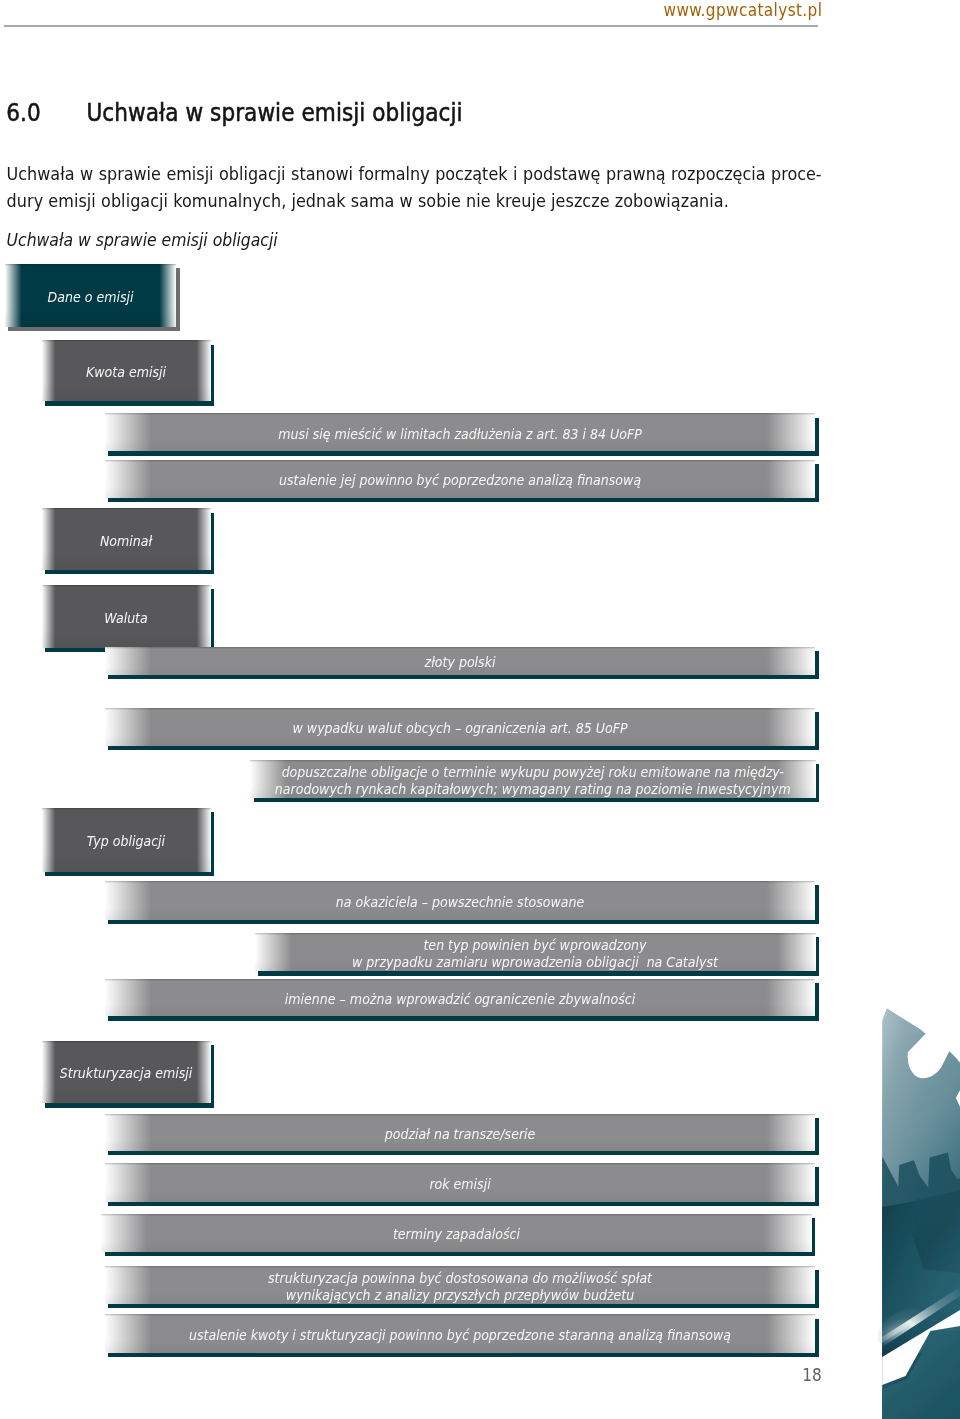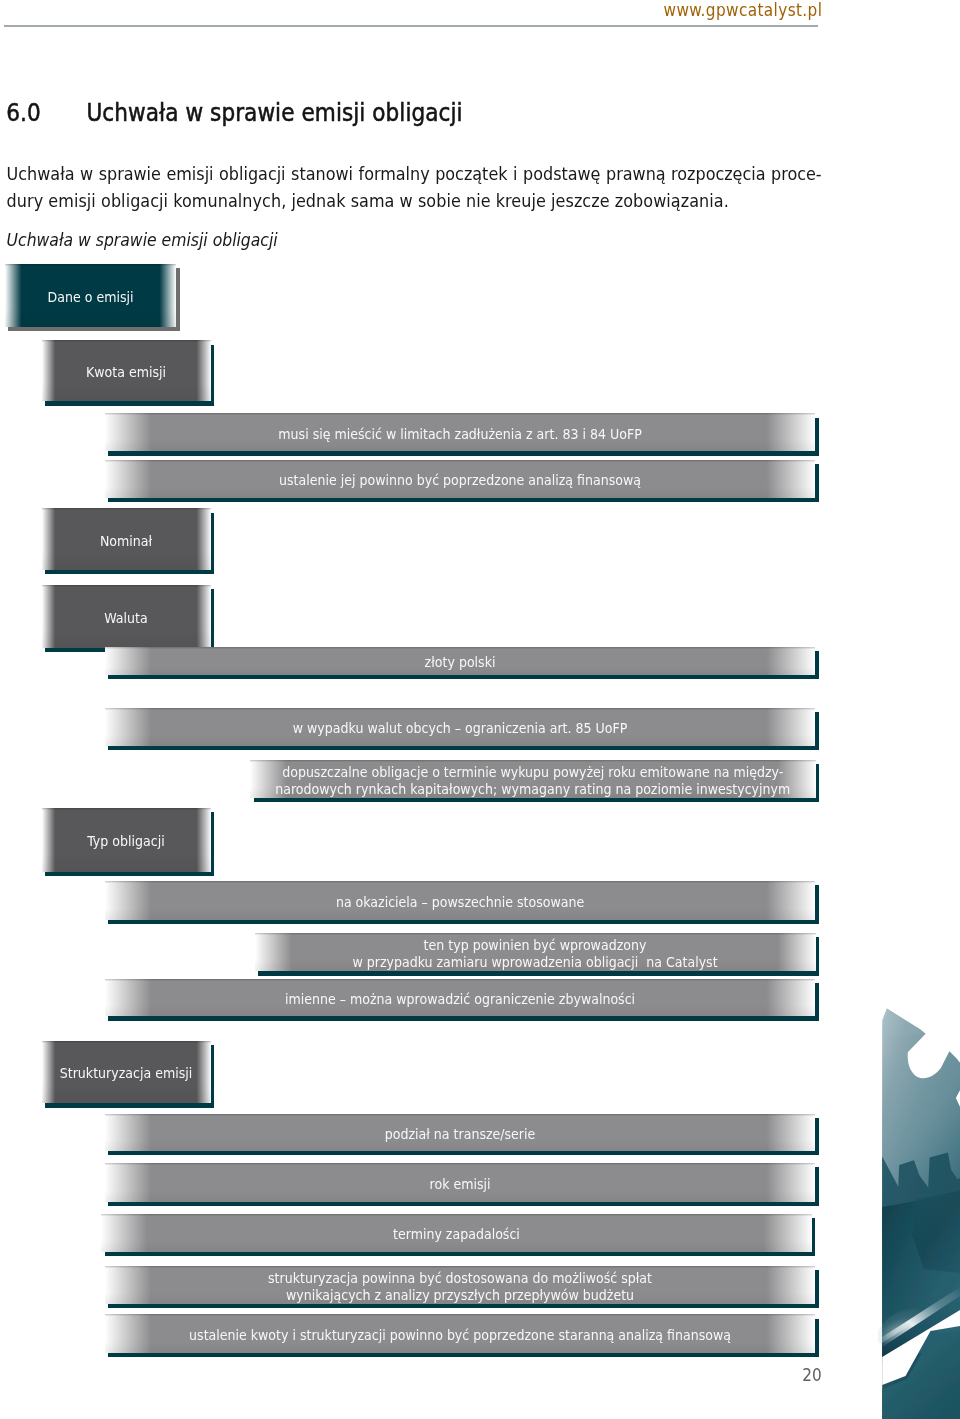--- a/index.html
+++ b/index.html
@@ -23,21 +23,21 @@
   .gears{position:absolute;left:878px;top:1005px;width:82px;height:414px;overflow:hidden;}
 
   .bx{position:absolute;}
   .bx .sh{position:absolute;left:3.6px;top:4.3px;width:100%;height:100%;}
   .bx .fg{position:absolute;left:0;top:0;width:100%;height:100%;}
   .bx .vg{position:absolute;left:0;top:0;width:100%;height:100%;pointer-events:none;
           background:linear-gradient(to bottom, rgba(0,0,0,0.22) 0px, rgba(0,0,0,0.0) 2.2px,
                                      rgba(0,0,0,0) 70%, rgba(0,0,0,0.05) 100%);}
   .bx .tx{opacity:0.999;position:absolute;left:0;top:0;width:100%;height:100%;display:flex;align-items:center;justify-content:center;
           color:#f7f7f7;text-align:center;font-size:14px;line-height:17.1px;letter-spacing:0px;}
-  .bx .tl{white-space:nowrap;transform:translateY(1.5px);}
+  .bx .tl{white-space:nowrap;transform:translateY(1.5px);font-style:italic;}
 
   .lv1 .sh{background:#6e6e6e;}
   .lv1 .fg{background:linear-gradient(to right,#ffffff 0%,#003a44 9.6%,#003a44 90.4%,#ffffff 100%);}
   .lv2 .sh{background:#003a44;}
   .lv2 .fg{background:linear-gradient(to right,#ffffff 0%,#58585a 7.8%,#58585a 91.5%,#ffffff 100%);}
   .lv3 .sh{background:#003a44;}
   .lv3 .fg{background:linear-gradient(to right,#ffffff 0%,#8c8c8e 6.5%,#8c8c8e 93.2%,#ffffff 100%);}
 </style>
 </head>
 <body>
@@ -333,14 +333,14 @@
   <path fill="url(#gGlow)" d="M4.2 332 L82 282 L82 291 L4.2 342 Z"></path>
 
   <path fill="#ffffff" d="M4.2 352 L82 305 L82 321 L52.5 326 L27.5 371 L4.2 380 Z"></path>
 
   <path fill="url(#gLow)" d="M4.2 384 L29 374 L54 330 L82 325 L82 414 L4.2 414 Z"></path>
   </g>
 </svg>
 
   </div>
 
-  <div class="pageno">20</div>
+  <div class="pageno">18</div>
 </div>
 
 </body></html>

